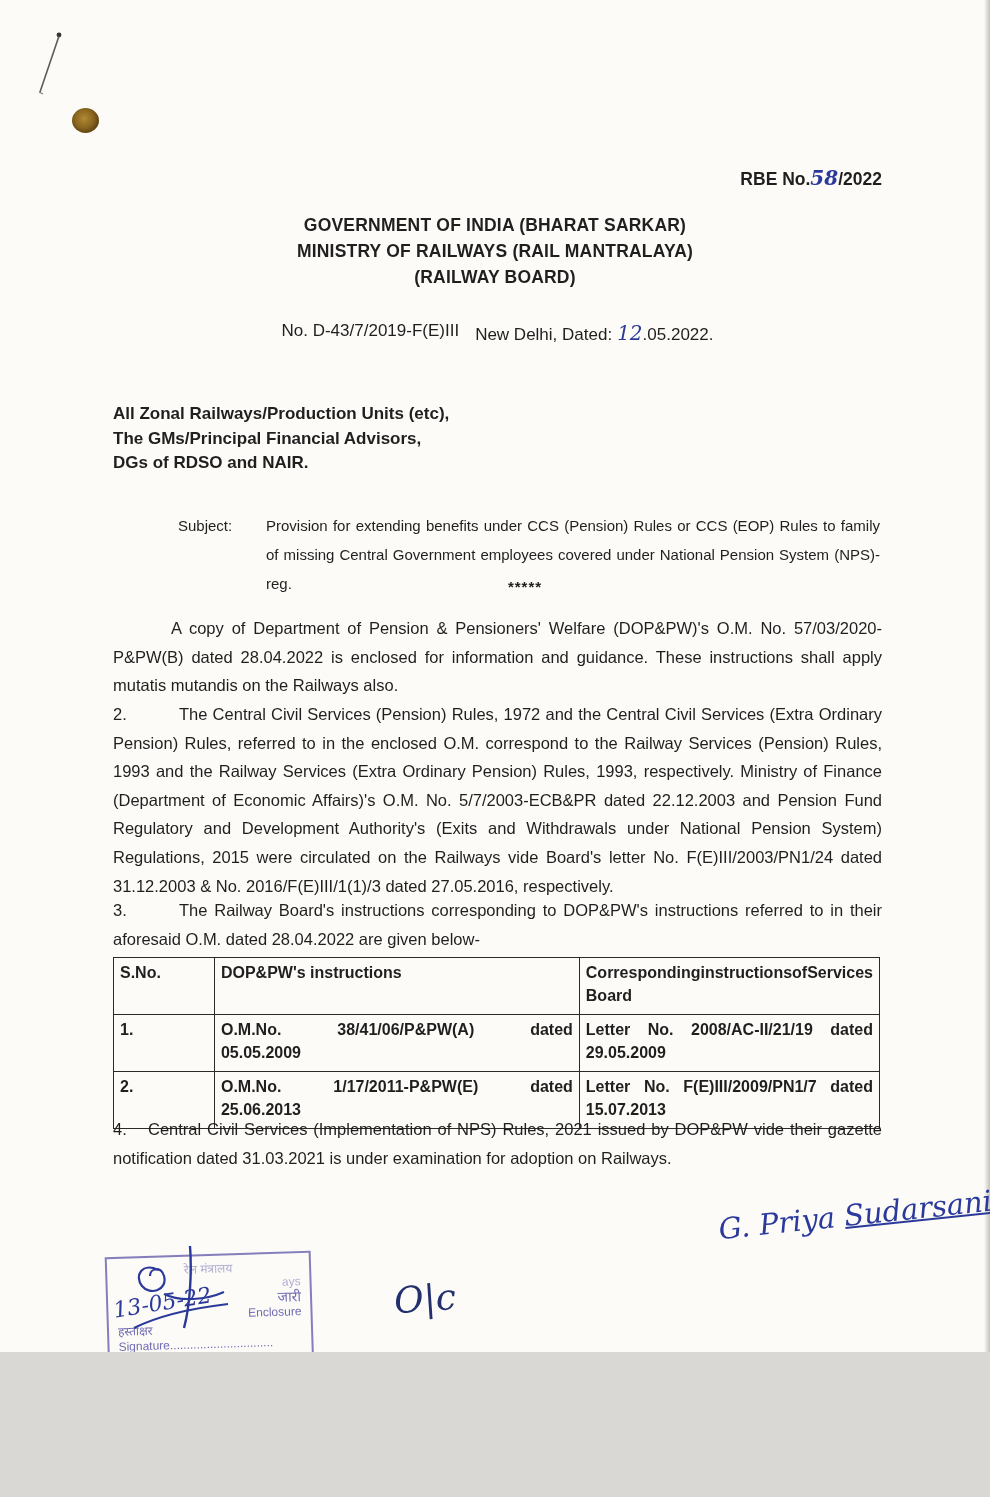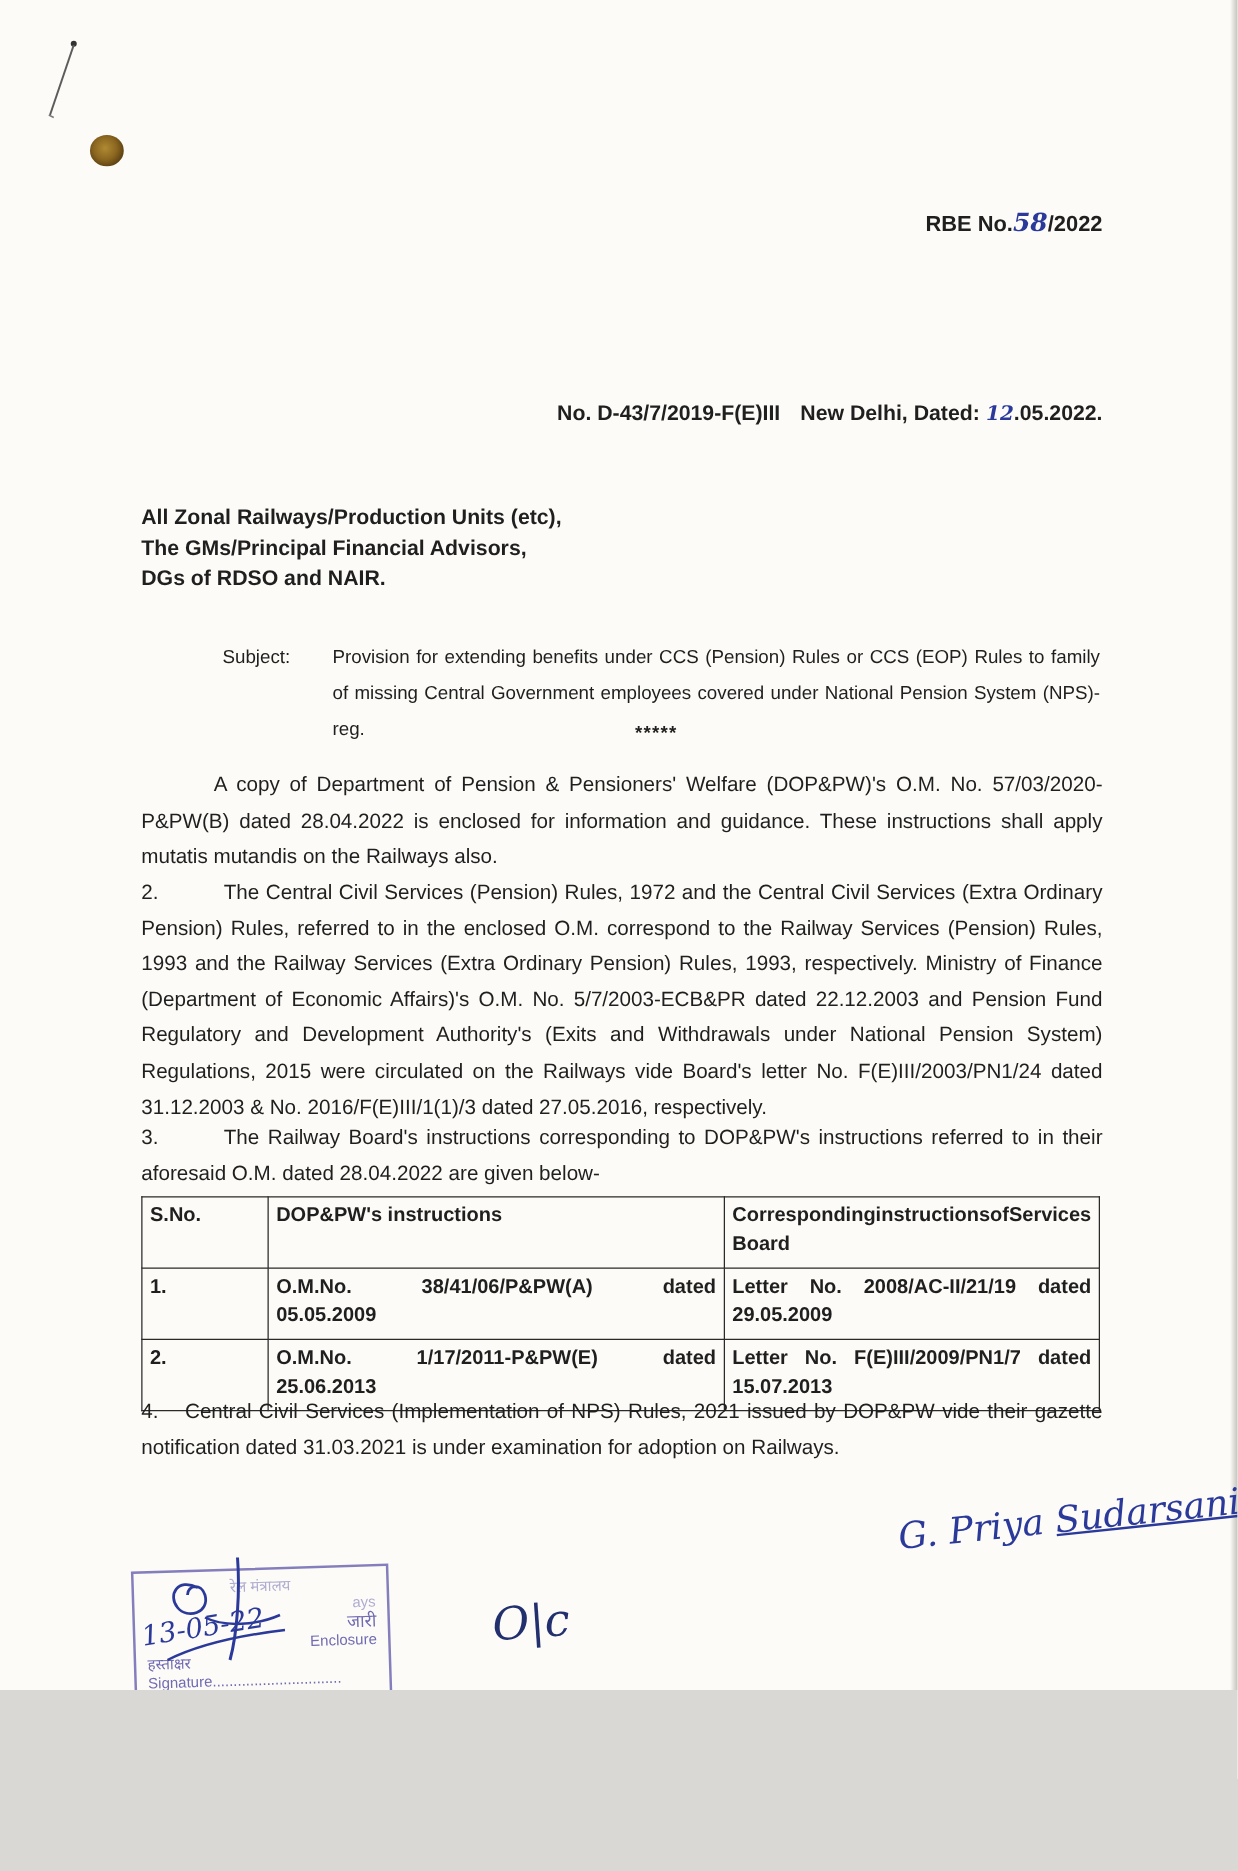--- a/index.html
+++ b/index.html
@@ -19,22 +19,22 @@
   .pen-stroke{position:absolute;left:30px;top:28px;}
   .punch-dot{position:absolute;left:72px;top:108px;width:27px;height:25px;border-radius:50%;
     background:radial-gradient(circle at 45% 42%, #b08a33 0%, #8a651f 45%, #5a3f12 75%, #241704 100%);}
   
   .rbe{position:absolute;top:166px;right:108px;font-weight:bold;font-size:17.5px;white-space:nowrap;}
   .hand{color:#2b3a9a;font-family:"DejaVu Serif", serif;}
   .rbe .hand{font-size:20px;font-style:italic;}
   .letterhead{position:absolute;top:212px;left:0;width:100%;text-align:center;
     font-weight:bold;font-size:17.5px;line-height:26px;letter-spacing:.2px;}
   .refline{position:absolute;top:321px;left:113px;right:108px;display:flex;
-    justify-content:flex-end;font-weight:bold;font-size:17px;gap:16px;}
-  .refline .hand{font-size:16px;font-style:italic;margin-left:5px;}
+    justify-content:center;font-weight:normal;font-size:17px;gap:16px;}
+  .refline .hand{font-size:20px;font-style:italic;margin-left:5px;}
   .addr{position:absolute;top:402px;left:113px;font-weight:bold;font-size:17px;line-height:24.5px;}
   
   .subject{position:absolute;top:511px;left:178px;width:702px;display:flex;
     font-weight:normal;font-size:15px;line-height:29px;}
   .subject .label{width:88px;flex:none;}
   .subject .text{flex:1;text-align:justify;}
   .stars{position:absolute;top:578px;left:425px;width:200px;text-align:center;
     font-weight:bold;font-size:15px;letter-spacing:1px;}
   
   .para{position:absolute;left:113px;width:769px;font-size:16.5px;line-height:28.6px;
@@ -82,20 +82,25 @@
   <svg class="pen-stroke" width="44" height="74">
     <circle cx="29" cy="7" r="2.4" fill="#333"></circle>
     <line x1="29" y1="8" x2="10" y2="64" stroke="#5c5c5c" stroke-width="1.6"></line>
     <line x1="9" y1="64" x2="13" y2="66" stroke="#7a7a7a" stroke-width="1.2"></line>
   </svg>
   <div class="punch-dot"></div>
   <div class="edge-shadow"></div>
 
   <div class="rbe"><span>RBE No.</span><span class="hand">58</span><span>/2022</span></div>
 
+  <div class="letterhead">
+    <div>GOVERNMENT OF INDIA (BHARAT SARKAR)</div>
+    <div>MINISTRY OF RAILWAYS (RAIL MANTRALAYA)</div>
+    <div>(RAILWAY BOARD)</div>
+  </div>
 
   <div class="refline">
     <span>No. D-43/7/2019-F(E)III</span>
     <span><span>New Delhi, Dated:</span><span class="hand">12</span><span>.05.2022.</span></span>
   </div>
 
   <div class="addr">
     <div>All Zonal Railways/Production Units (etc),</div>
     <div>The GMs/Principal Financial Advisors,</div>
     <div>DGs of RDSO and NAIR.</div>

